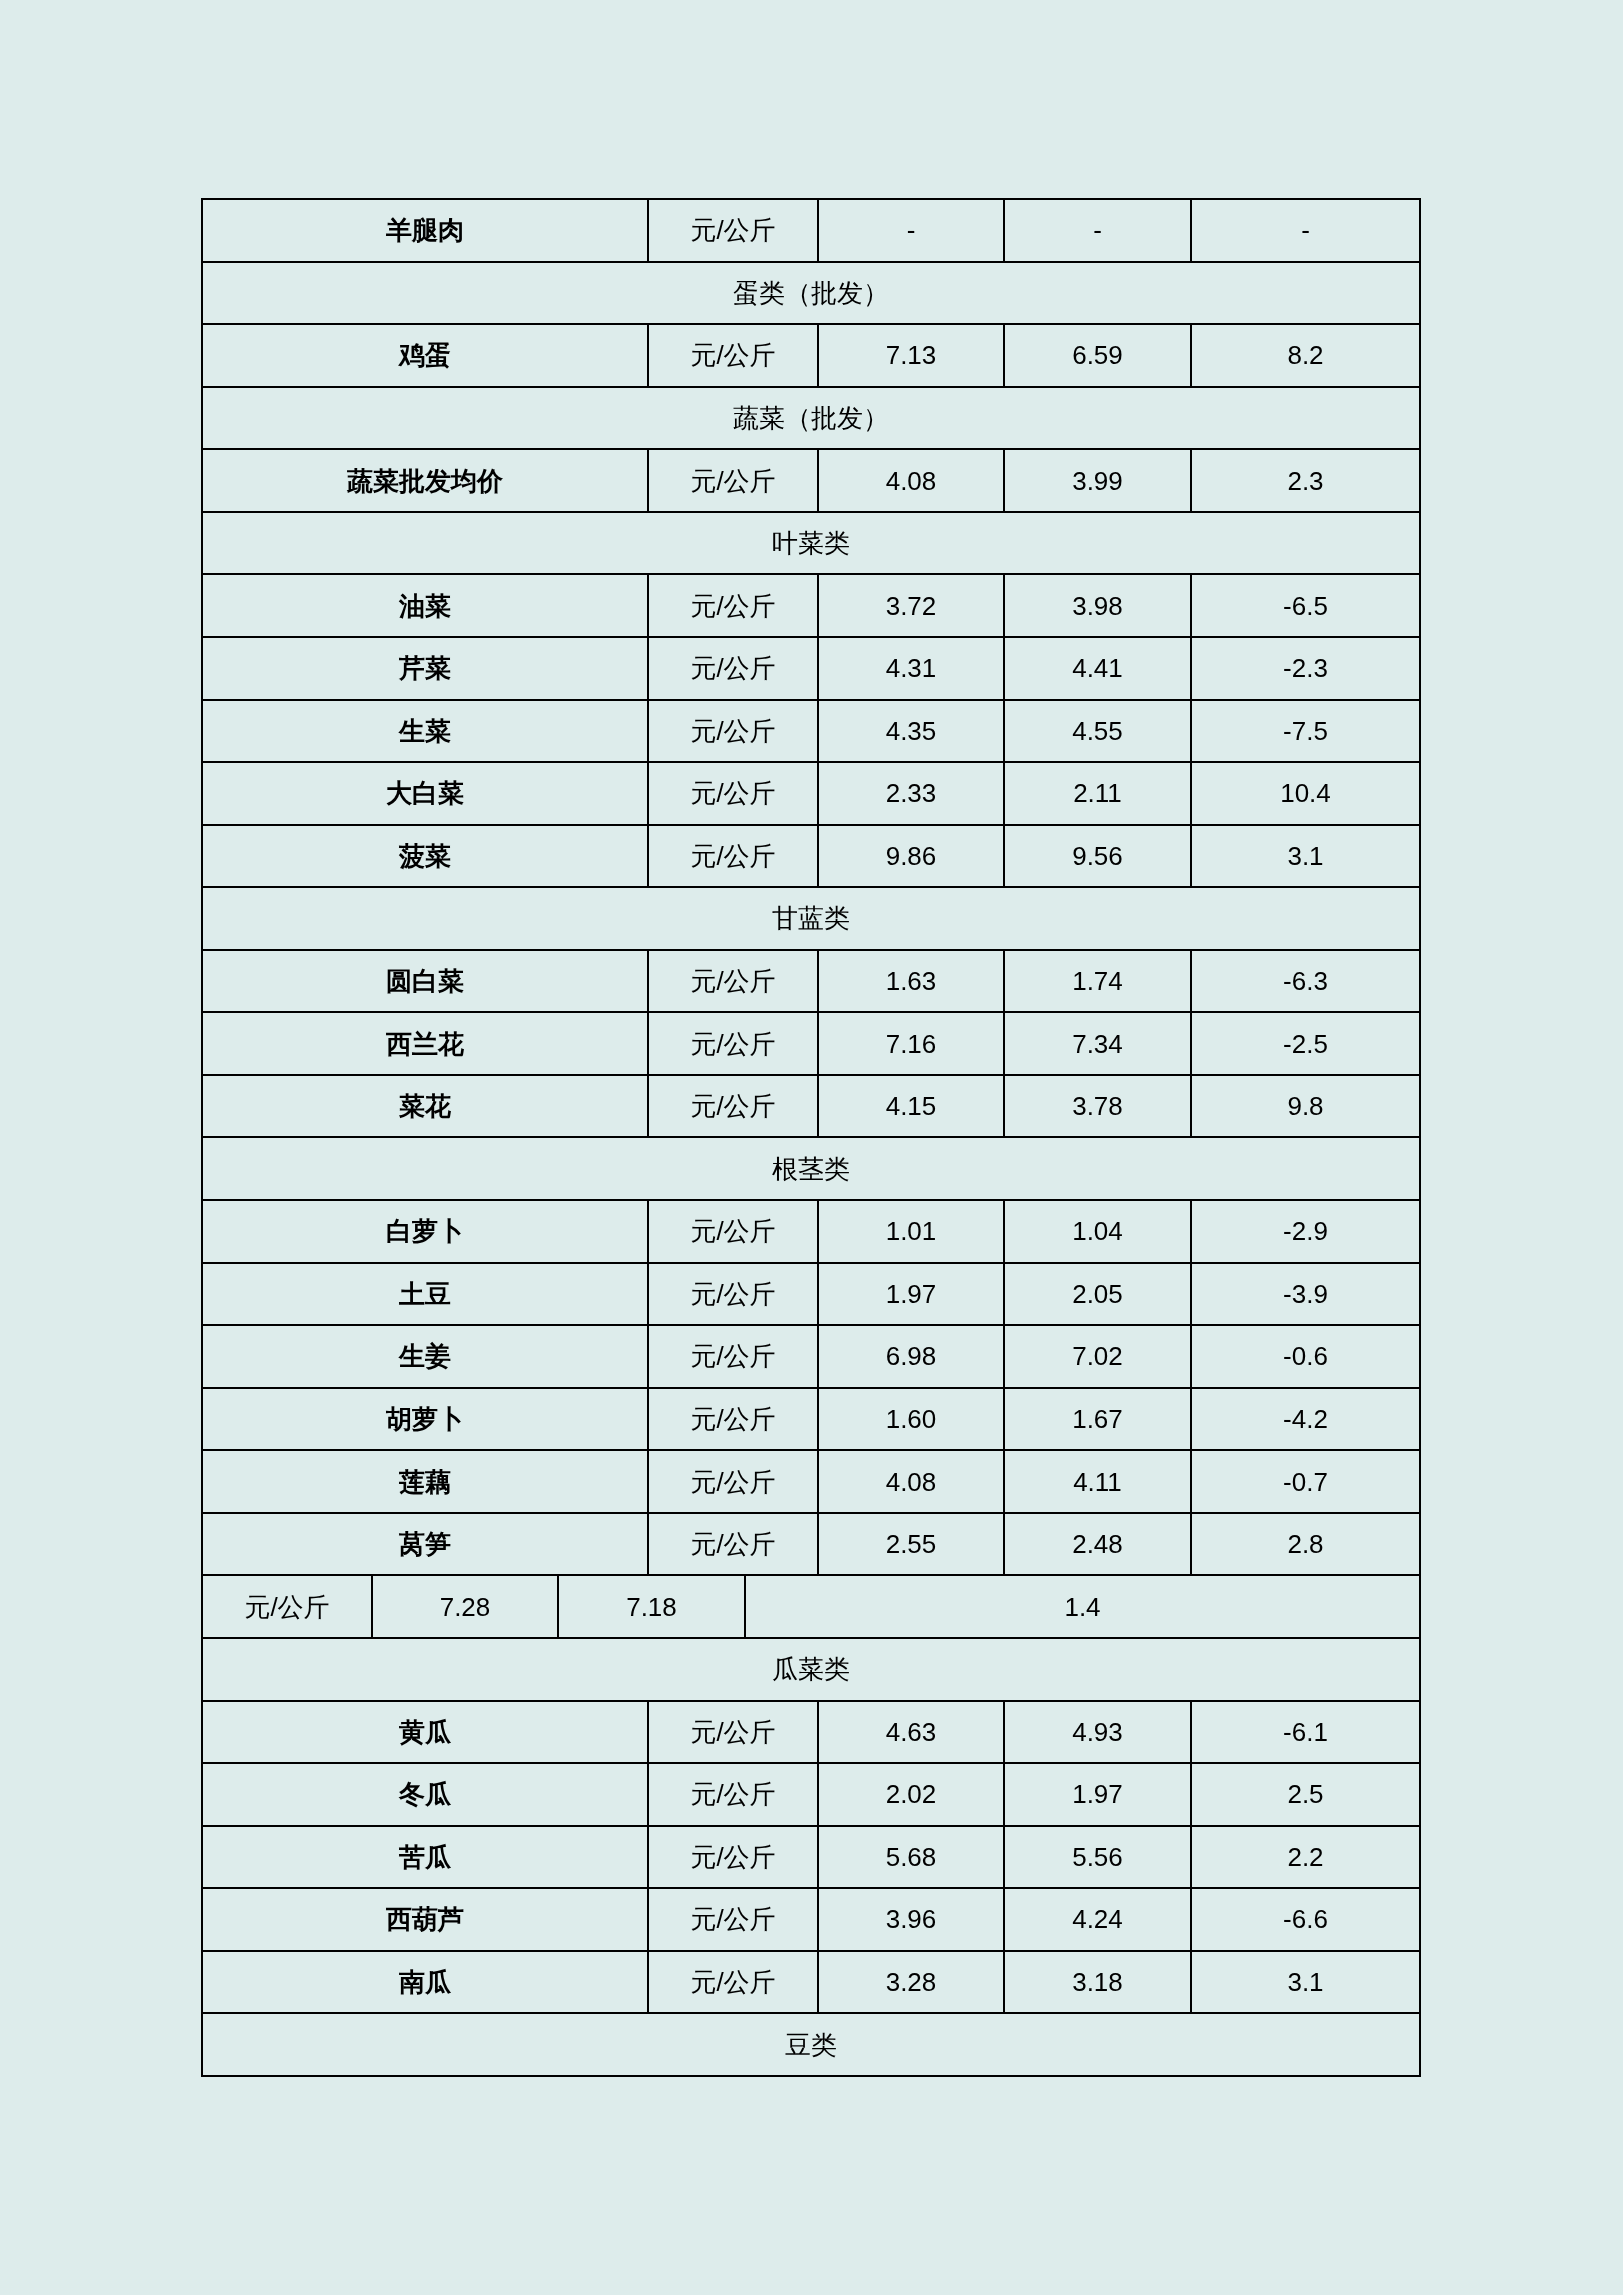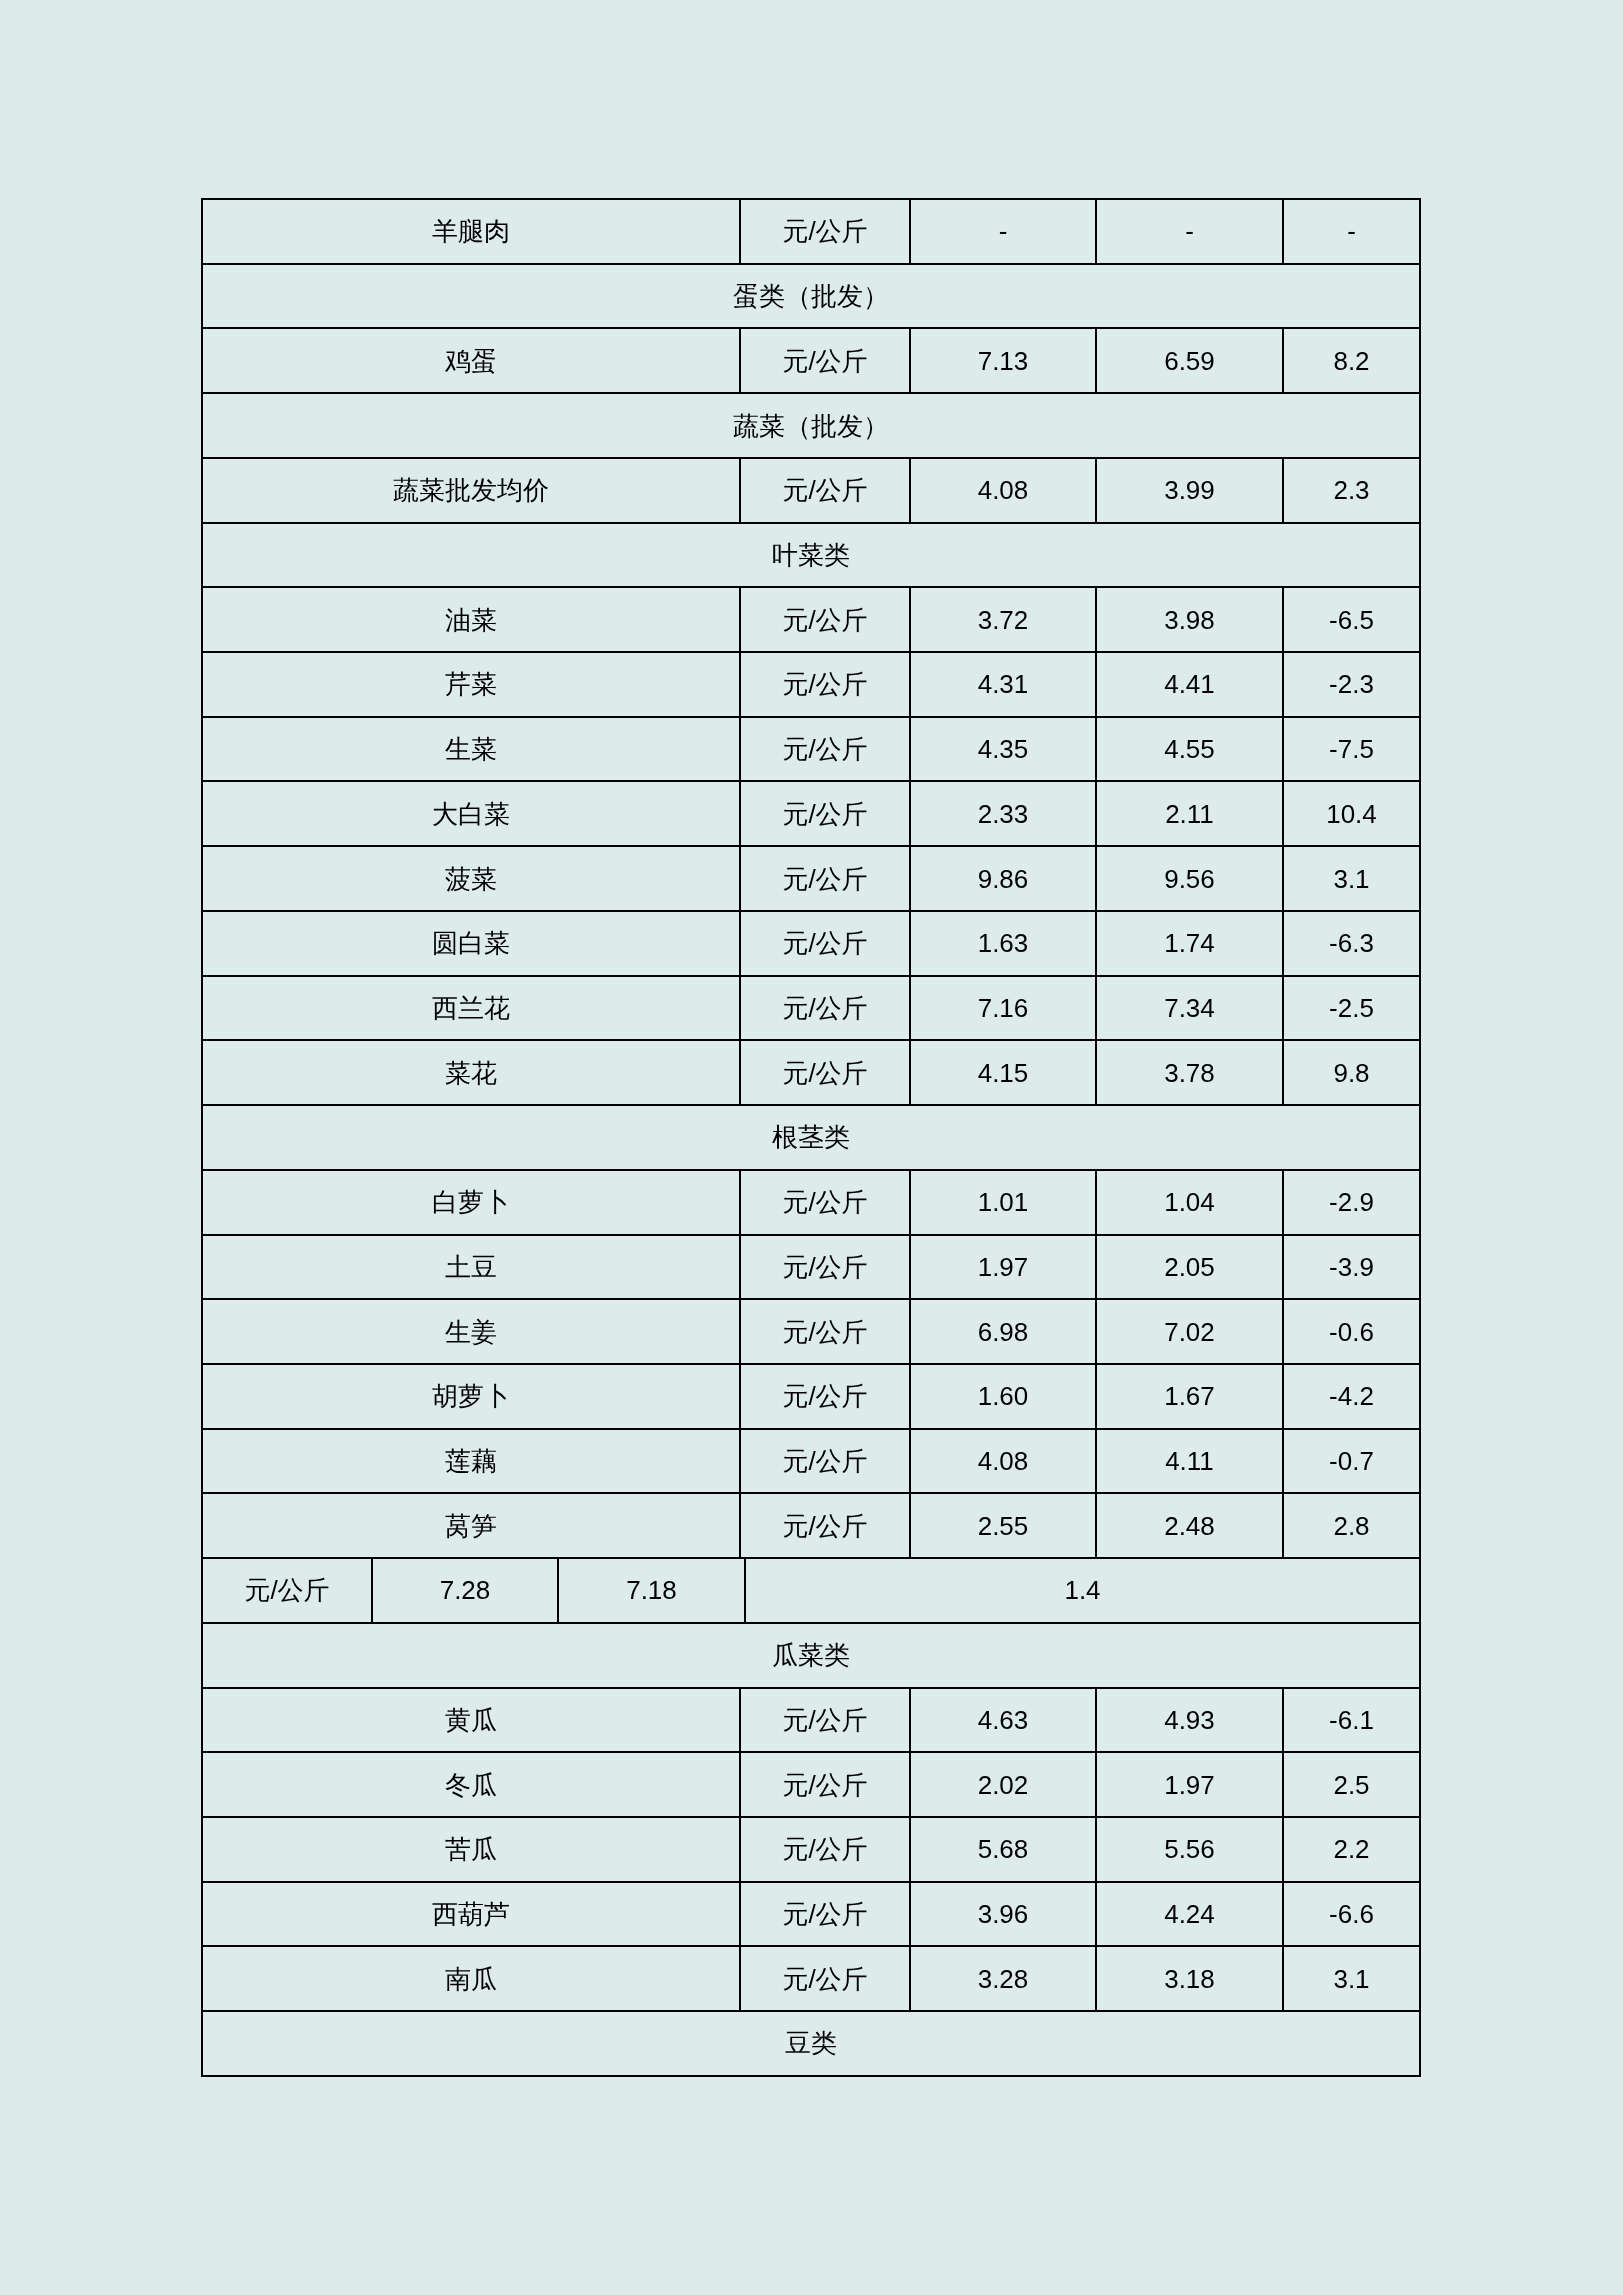--- a/index.html
+++ b/index.html
@@ -39,21 +39,21 @@
     justify-content: center;
     font-size: 26px;
     line-height: 1;
     box-sizing: border-box;
     border-right: 2px solid #000;
     overflow: hidden;
     white-space: nowrap;
   }
   .cell:last-child { border-right: none; }
   .full   { width: 100%; border-right: none; text-align: center; }
-  .c-name { width: 538px; }
+  .c-name { width: 446px; font-weight: bold; }
   .c-unit { width: 170px; }
   .c-p1   { width: 186px; }
   .c-p2   { width: 187px; }
   .c-p3   { flex: 1; }
 </style>
 </head>
 <body>
 
 <div class="page">
   <div class="price-table">
@@ -115,20 +115,23 @@
         <div class="cell c-p2">2.11</div>
         <div class="cell c-p3">10.4</div>
       </div>
       <div class="row">
         <div class="cell c-name">菠菜</div>
         <div class="cell c-unit">元/公斤</div>
         <div class="cell c-p1">9.86</div>
         <div class="cell c-p2">9.56</div>
         <div class="cell c-p3">3.1</div>
       </div>
+      <div class="row section">
+        <div class="cell full">甘蓝类</div>
+      </div>
       <div class="row">
         <div class="cell c-name">圆白菜</div>
         <div class="cell c-unit">元/公斤</div>
         <div class="cell c-p1">1.63</div>
         <div class="cell c-p2">1.74</div>
         <div class="cell c-p3">-6.3</div>
       </div>
       <div class="row">
         <div class="cell c-name">西兰花</div>
         <div class="cell c-unit">元/公斤</div>

